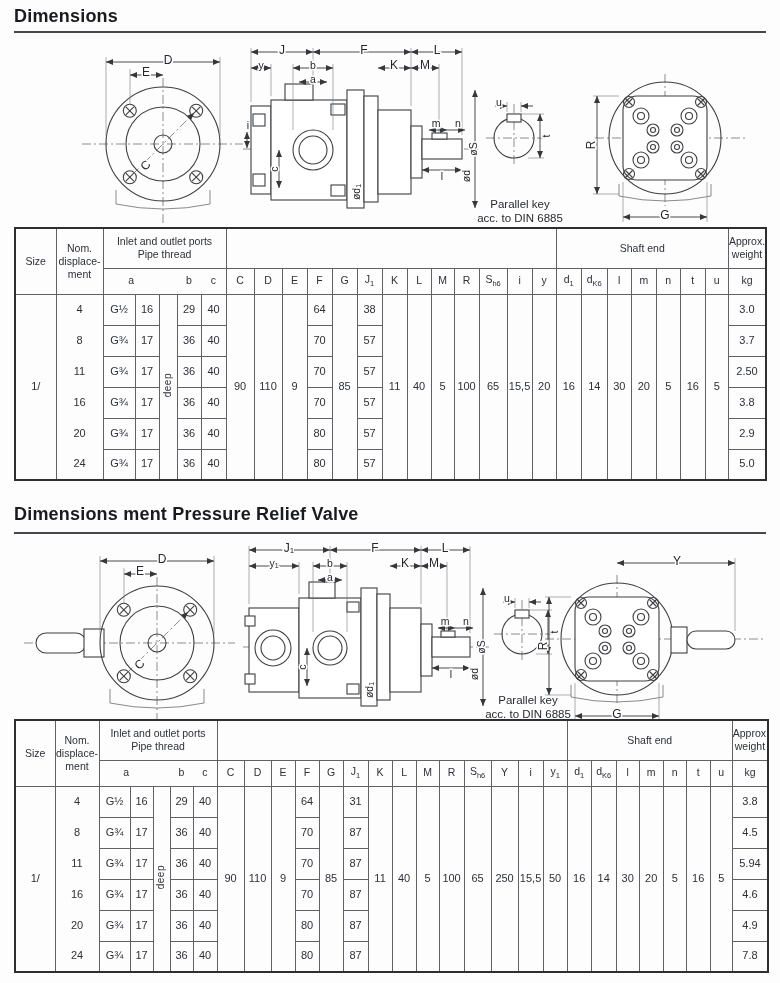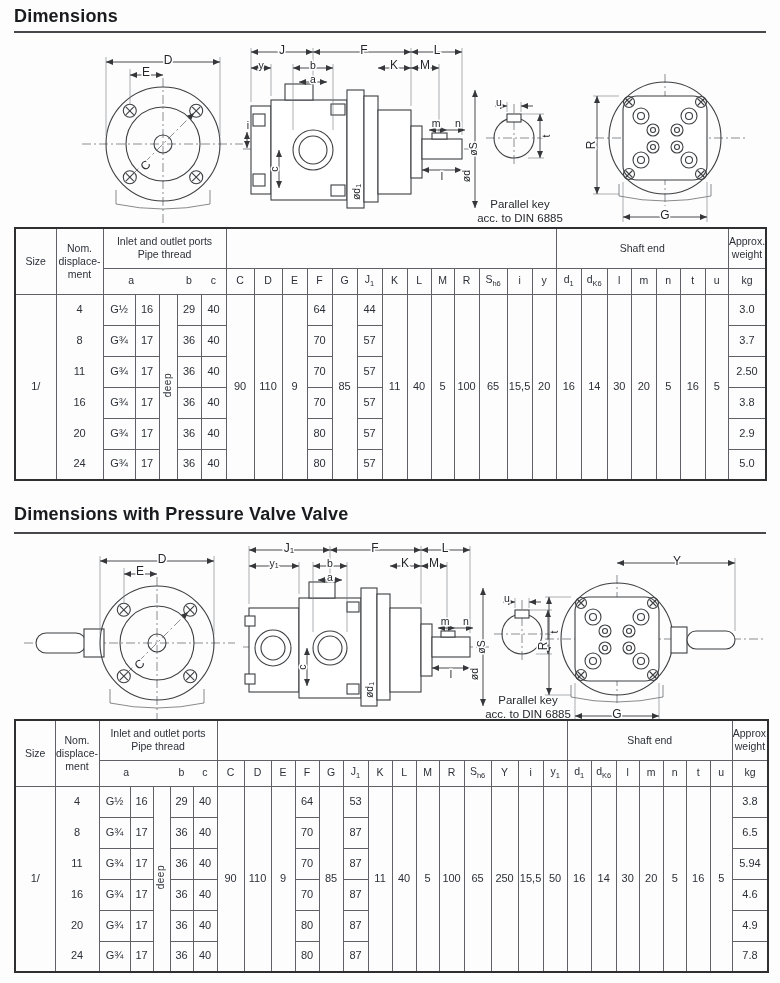--- a/index.html
+++ b/index.html
@@ -285,21 +285,21 @@
       <td>G½</td>
       <td>16</td>
       <td rowspan="6"><span class="vert">deep</span></td>
       <td>29</td>
       <td>40</td>
       <td rowspan="6">90</td>
       <td rowspan="6">110</td>
       <td rowspan="6">9</td>
       <td>64</td>
       <td rowspan="6">85</td>
-      <td>44</td>
+      <td>38</td>
       <td rowspan="6">11</td>
       <td rowspan="6">40</td>
       <td rowspan="6">5</td>
       <td rowspan="6">100</td>
       <td rowspan="6">65</td>
       <td rowspan="6">15,5</td>
       <td rowspan="6">20</td>
       <td rowspan="6">16</td>
       <td rowspan="6">14</td>
       <td rowspan="6">30</td>
@@ -355,21 +355,21 @@
       <td class="sep">17</td>
       <td class="sep">36</td>
       <td class="sep">40</td>
       <td class="sep">80</td>
       <td class="sep">57</td>
       <td class="sep">5.0</td>
     </tr>
     </tbody>
   </table>
 
-  <div class="sec-title" style="top:504px">Dimensions with Pressure Valve Valve</div>
+  <div class="sec-title" style="top:504px">Dimensions ment Pressure Relief Valve</div>
   <div class="rule" style="top:532px"></div>
 
   <div class="strip" style="top:536px">
 
     <svg viewBox="0 0 215 182" width="215" height="182" style="left:22px;top:9px">
       <line class="cl" x1="2" y1="98" x2="213" y2="98"></line>
         <line class="cl" x1="135" y1="32" x2="135" y2="178"></line>
       <rect class="ln" x="14" y="88" width="50" height="20" rx="10"></rect>
       <rect class="ln" x="62" y="84" width="20" height="28"></rect>
       <circle class="lnf" cx="135" cy="98" r="57"></circle>
@@ -605,21 +605,21 @@
       <td>G½</td>
       <td>16</td>
       <td rowspan="6"><span class="vert">deep</span></td>
       <td>29</td>
       <td>40</td>
       <td rowspan="6">90</td>
       <td rowspan="6">110</td>
       <td rowspan="6">9</td>
       <td>64</td>
       <td rowspan="6">85</td>
-      <td>53</td>
+      <td>31</td>
       <td rowspan="6">11</td>
       <td rowspan="6">40</td>
       <td rowspan="6">5</td>
       <td rowspan="6">100</td>
       <td rowspan="6">65</td>
       <td rowspan="6">250</td>
       <td rowspan="6">15,5</td>
       <td rowspan="6">50</td>
       <td rowspan="6">16</td>
       <td rowspan="6">14</td>
@@ -631,21 +631,21 @@
       <td>3.8</td>
     </tr>
     <tr class="br">
       <td class="big">8</td>
       <td class="sep">G¾</td>
       <td class="sep">17</td>
       <td class="sep">36</td>
       <td class="sep">40</td>
       <td class="sep">70</td>
       <td class="sep">87</td>
-      <td class="sep">6.5</td>
+      <td class="sep">4.5</td>
     </tr>
     <tr class="br">
       <td class="big">11</td>
       <td class="sep">G¾</td>
       <td class="sep">17</td>
       <td class="sep">36</td>
       <td class="sep">40</td>
       <td class="sep">70</td>
       <td class="sep">87</td>
       <td class="sep">5.94</td>

